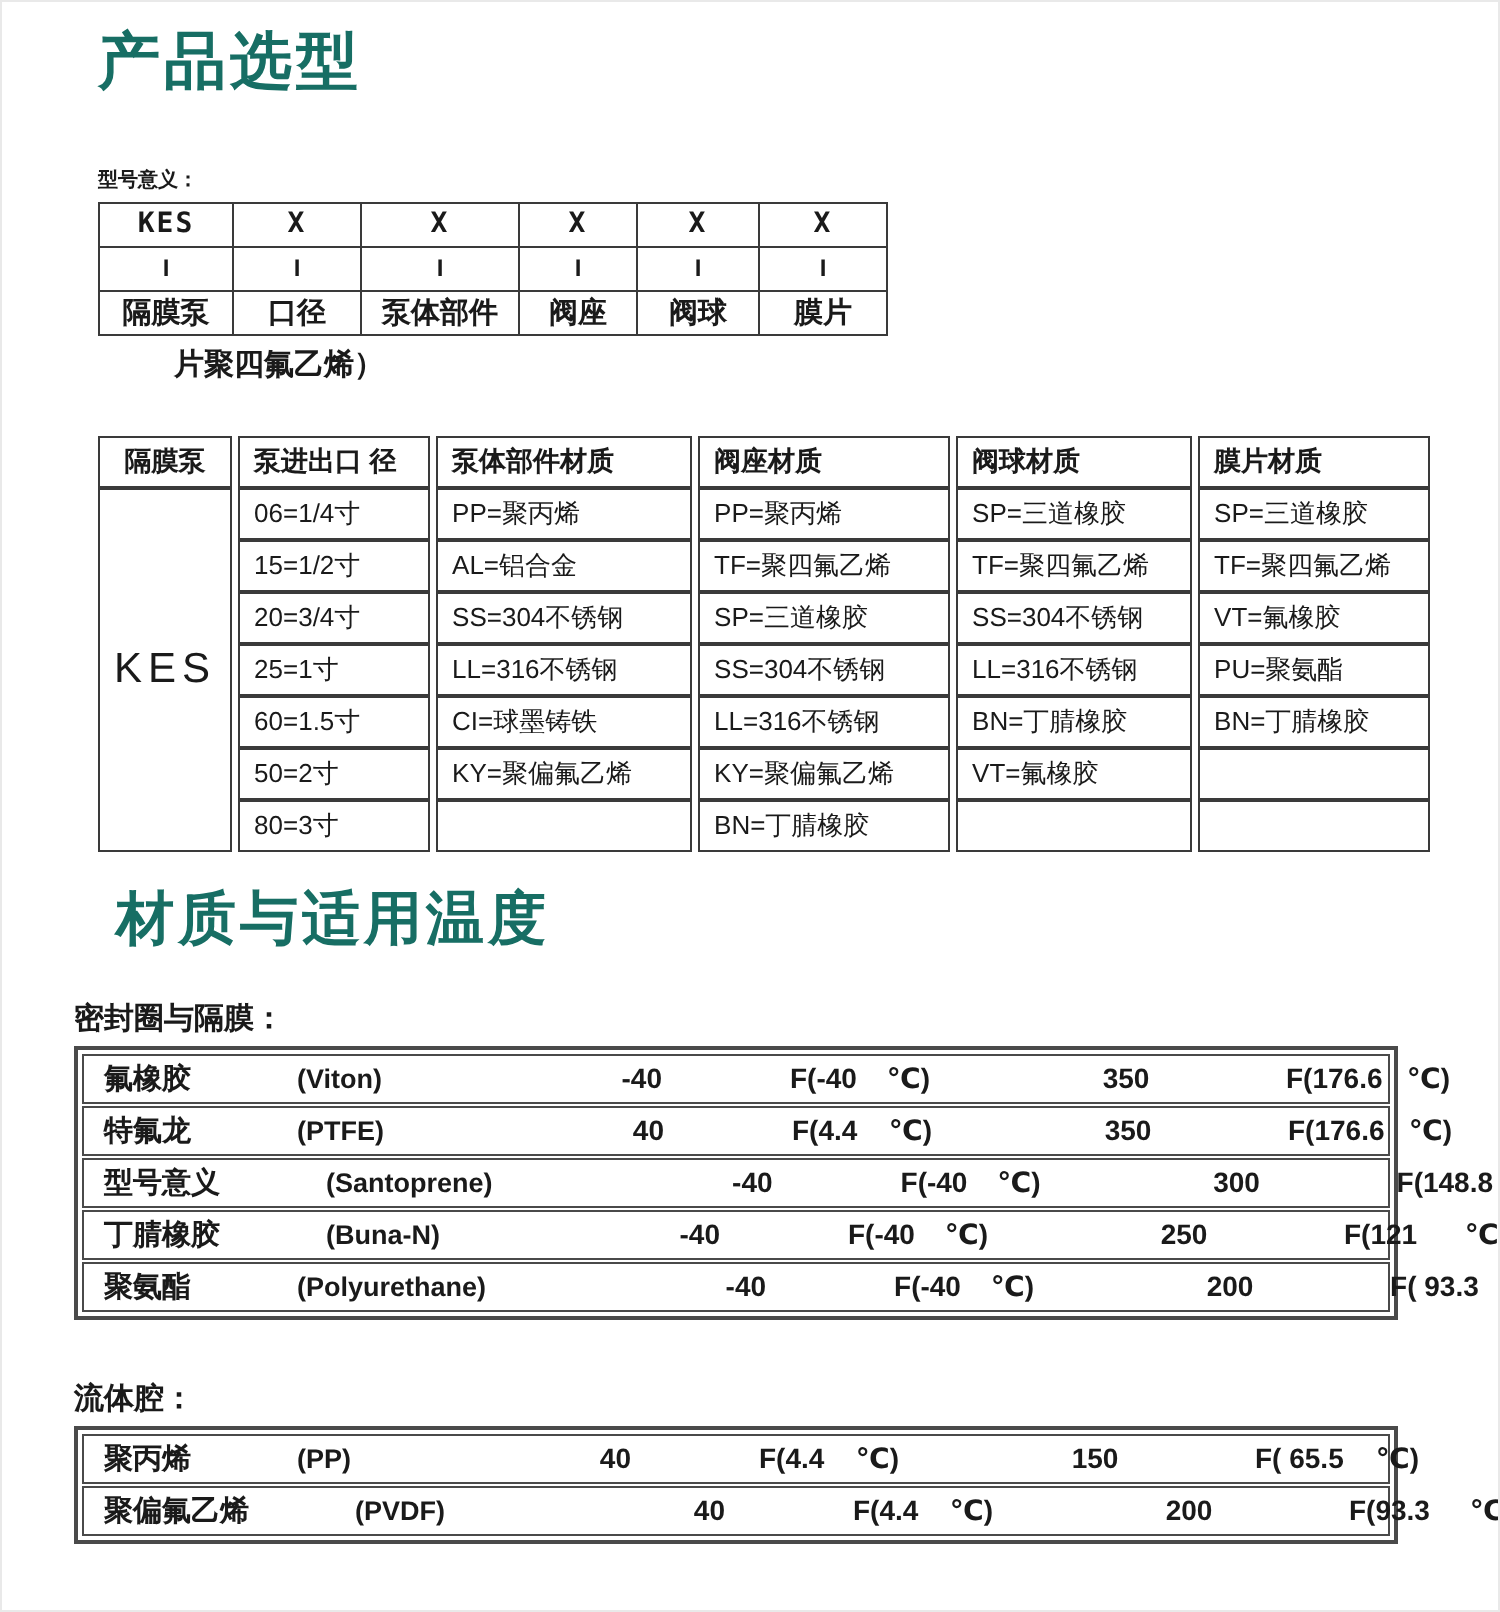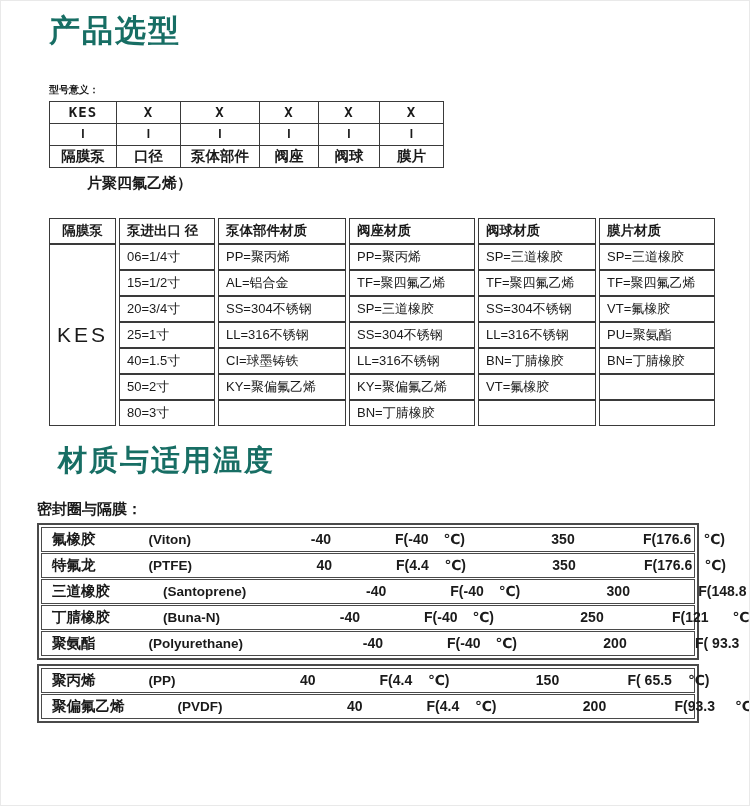--- a/index.html
+++ b/index.html
@@ -146,21 +146,21 @@
         <td>VT=氟橡胶</td>
       </tr>
       <tr>
         <td>25=1寸</td>
         <td>LL=316不锈钢</td>
         <td>SS=304不锈钢</td>
         <td>LL=316不锈钢</td>
         <td>PU=聚氨酯</td>
       </tr>
       <tr>
-        <td>40=1.5寸</td>
+        <td>60=1.5寸</td>
         <td>CI=球墨铸铁</td>
         <td>LL=316不锈钢</td>
         <td>BN=丁腈橡胶</td>
         <td>BN=丁腈橡胶</td>
       </tr>
       <tr>
         <td>50=2寸</td>
         <td>KY=聚偏氟乙烯</td>
         <td>KY=聚偏氟乙烯</td>
         <td>VT=氟橡胶</td>
@@ -205,21 +205,21 @@
           <span>F(4.4</span>
           <span>℃)</span>
         </span>
       <span class="t-max">350</span>
       <span class="t-fc2">
           <span>F(176.6</span>
           <span>℃)</span>
         </span>
     </div>
     <div class="trow">
-      <span class="m-cn">三道橡胶</span>
+      <span class="m-cn">型号意义</span>
       <span class="m-en">(Santoprene)</span>
       <span class="dots"></span>
       <span class="t-min">-40</span>
       <span class="t-fc">
           <span>F(-40</span>
           <span>℃)</span>
         </span>
       <span class="t-max">300</span>
       <span class="t-fc2">
           <span>F(148.8</span>
@@ -251,20 +251,21 @@
           <span>℃)</span>
         </span>
       <span class="t-max">200</span>
       <span class="t-fc2">
           <span>F( 93.3</span>
           <span>℃)</span>
         </span>
     </div>
   </div>
 
+  <div class="temp-label fluid">流体腔：</div>
 
   <div class="temp-table">
     <div class="trow">
       <span class="m-cn">聚丙烯</span>
       <span class="m-en">(PP)</span>
       <span class="dots"></span>
       <span class="t-min">40</span>
       <span class="t-fc">
           <span>F(4.4</span>
           <span>℃)</span>

